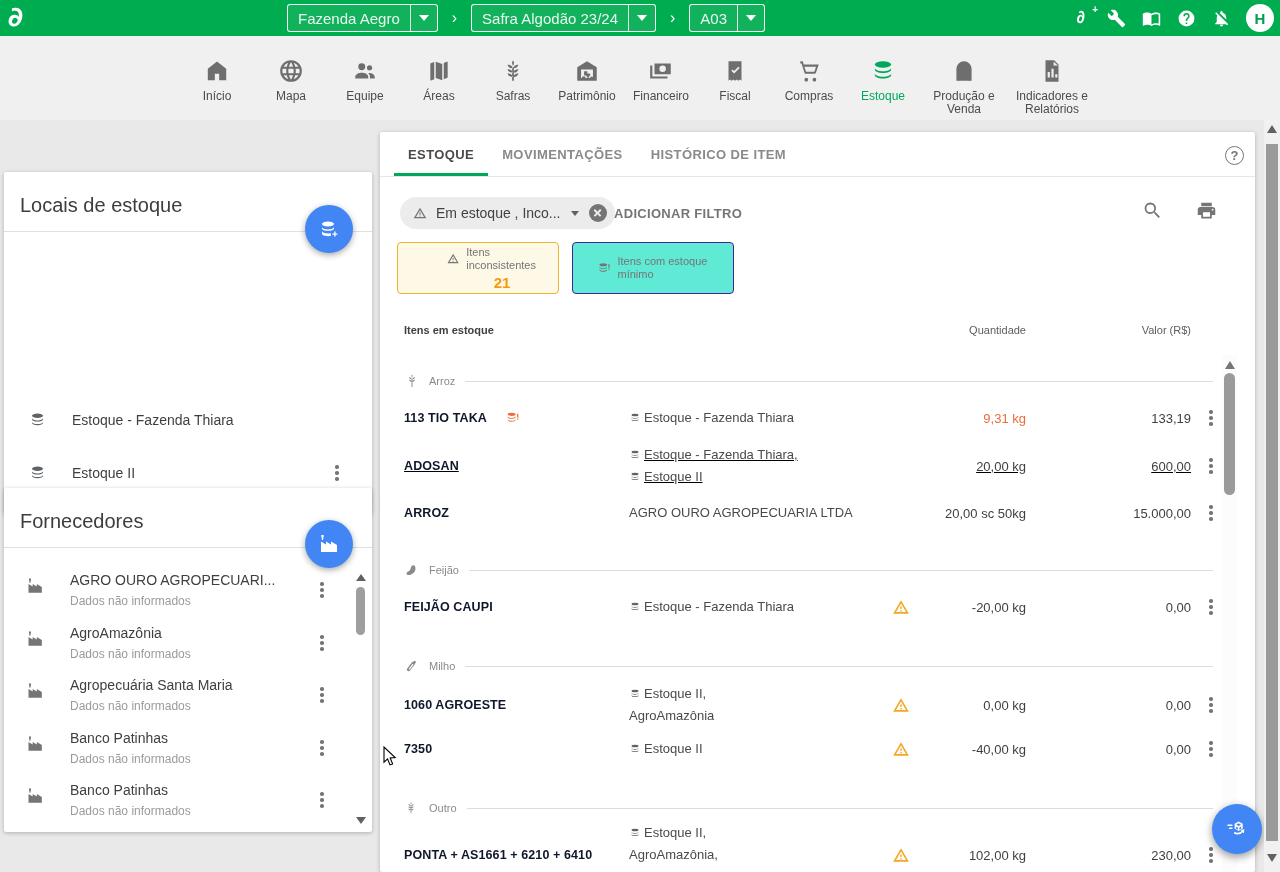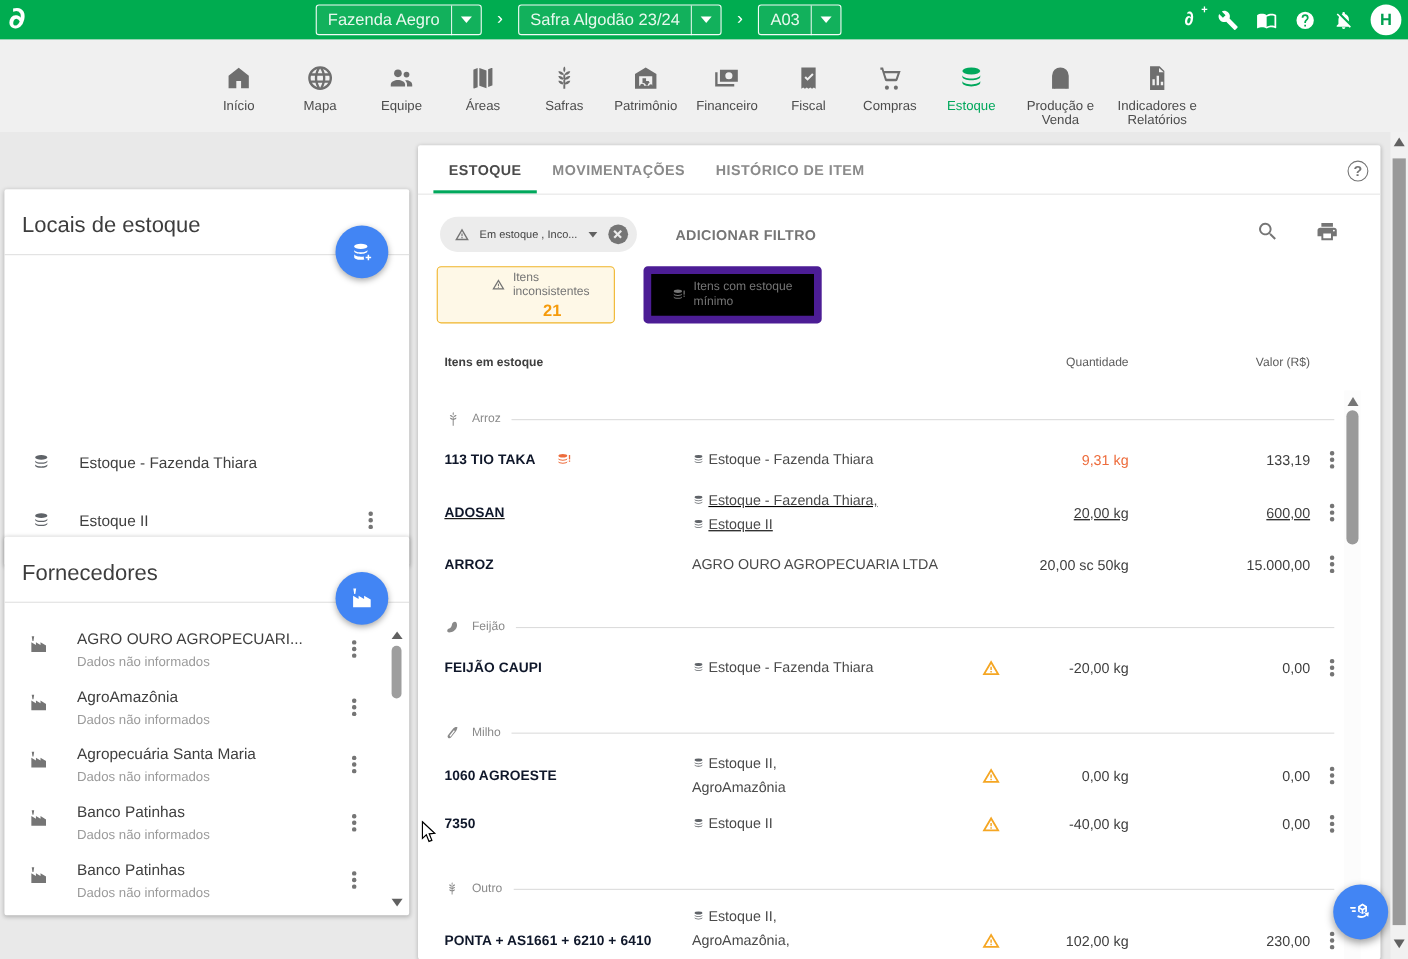--- a/index.html
+++ b/index.html
@@ -62,32 +62,32 @@
   
   .main-card { left:380px; top:132px; width:875px; height:740px; overflow:hidden; }
   .tabs { position:absolute; left:14px; top:0; height:44px; display:flex; }
   .tab { padding:0 14px; height:44px; display:flex; align-items:center; font-size:13px; font-weight:bold; letter-spacing:.4px; color:#8a8a8a; cursor:pointer; position:relative; }
   .tab.active { color:#4a4a4a; }
   .tab.active::after { content:""; position:absolute; left:0; right:0; bottom:0; height:3px; background:#00A85C; }
   .tabs-divider { position:absolute; left:0; top:44px; width:100%; height:1px; background:#E6E6E6; }
   .help-ico { position:absolute; right:11px; top:14px; width:19px; height:19px; border:1.6px solid #757575; border-radius:50%; color:#757575; font-size:13px; font-weight:bold; display:flex; align-items:center; justify-content:center; cursor:pointer; }
 
   .filter-chip { position:absolute; left:20px; top:65px; height:32px; background:#ECECEC; border-radius:16px; display:flex; align-items:center; padding:0 8px 0 12px; cursor:pointer; }
-  .filter-chip .ftxt { font-size:10px; color:#424242; margin:0 10px 0 8px; }
+  .filter-chip .ftxt { font-size:14px; color:#424242; margin:0 10px 0 8px; }
   .filter-chip .caret { width:0; height:0; border-left:4.5px solid transparent; border-right:4.5px solid transparent; border-top:5.5px solid #616161; margin-right:10px; }
   .chip-close { width:18px; height:18px; border-radius:50%; background:#757575; position:relative; cursor:pointer; }
   .chip-close::before,.chip-close::after { content:""; position:absolute; left:4.5px; top:8.2px; width:9px; height:1.8px; background:#ECECEC; }
   .chip-close::before { transform:rotate(45deg); } .chip-close::after { transform:rotate(-45deg); }
   .add-filter { position:absolute; left:234px; top:74px; font-size:13px; font-weight:bold; letter-spacing:.3px; color:#757575; cursor:pointer; }
   .tool-ico { position:absolute; top:68px; cursor:pointer; }
   .tool-ico svg { width:21px; height:21px; fill:#757575; }
 
   .sum-card { position:absolute; top:110px; width:162px; height:52px; border-radius:4px; display:flex; flex-direction:column; align-items:center; justify-content:center; cursor:pointer; }
   .sum-card.warn { left:17px; border:1px solid #F0B429; background:#FEF8E7;padding-left:48px; }
-  .sum-card.alert { left:192px; border:7px solid #4c1d95; background:#000000;margin-left:13px; }
+  .sum-card.alert { left:192px; border:1px solid #4c1d95; background:#5eead4; }
   .sum-line { display:flex; align-items:center; gap:6px; font-size:11px; color:#757575; line-height:13px; }
   .sum-value { font-size:15px; font-weight:bold; color:#F59B0B; margin-top:2px; }
   .sum-label2 { width:92px; }
 
   .colhead { position:absolute; left:0; top:192px; width:100%; padding:0 24px; display:grid; grid-template-columns:225px 1fr 30px 115px 165px 40px; font-size:11px; color:#5d5d5d; }
   .colhead .c1 { font-weight:bold; color:#3f3f3f; grid-column:1/3; }
   .colhead .cq,.colhead .cv { text-align:right; }
 
   .grp { position:absolute; left:0; width:100%; height:22px; padding:0 42px 0 24px; display:flex; align-items:center; }
   .grp .gico { width:17px; display:flex; }

